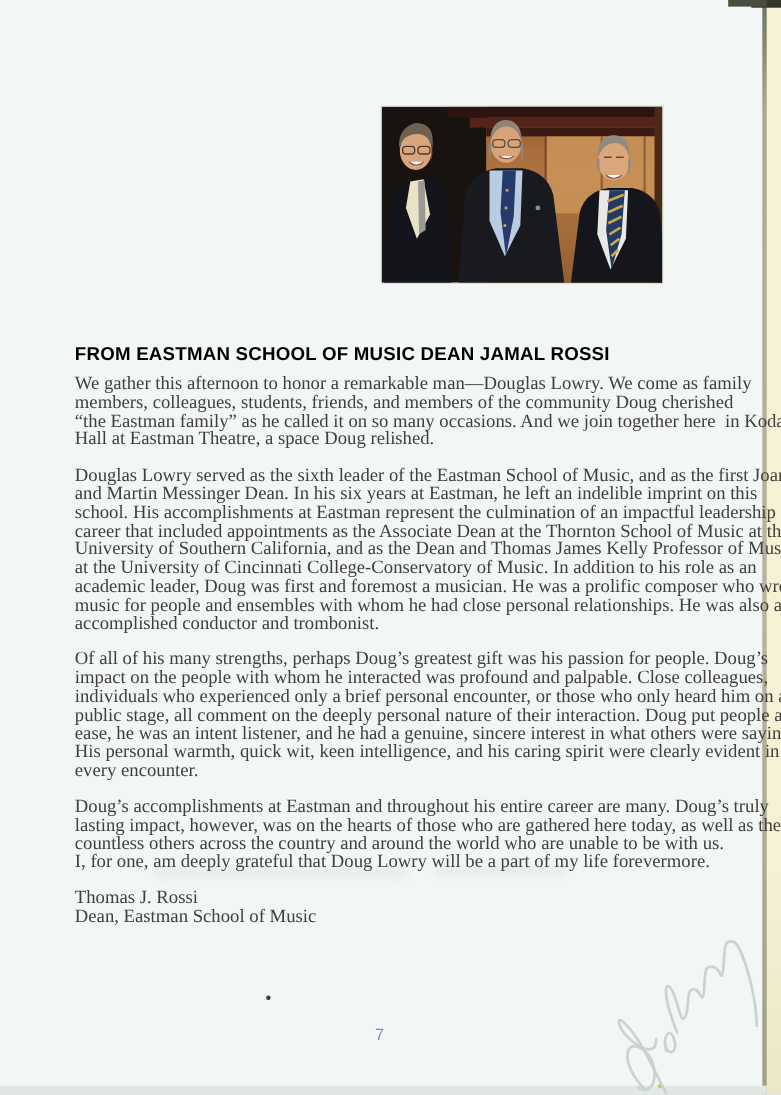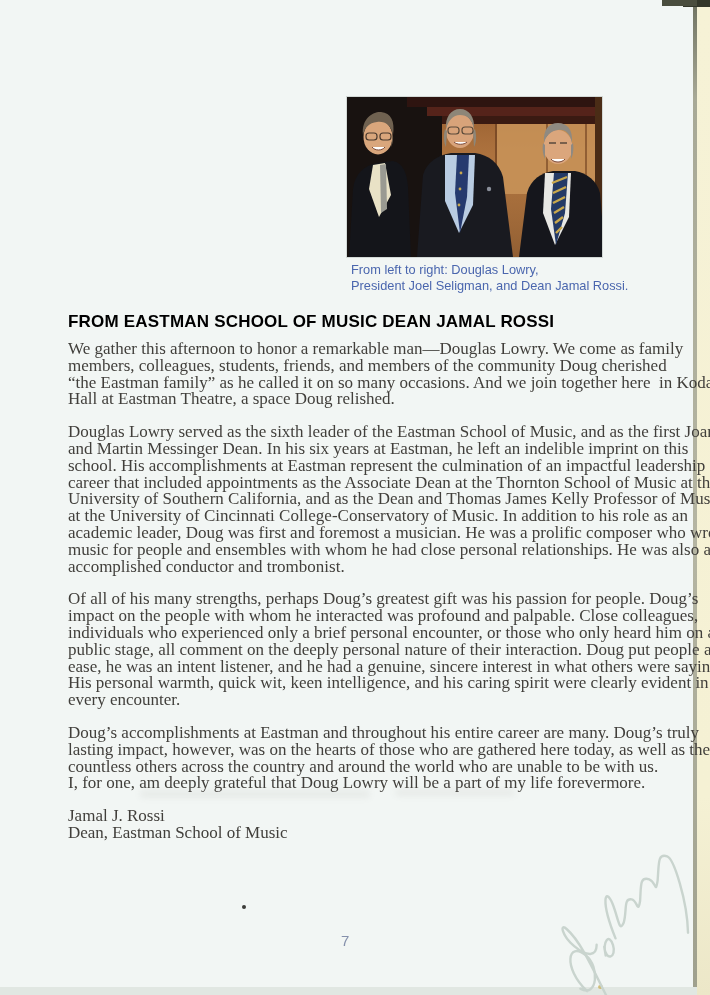--- a/index.html
+++ b/index.html
@@ -122,22 +122,20 @@
         <ellipse cx="211" cy="50" rx="14.5" ry="17" fill="#dba67c"></ellipse>
         <path d="M197,46 C196,32 202,26 211,26 C220,26 226,32 225,46 C223,36 218,32 211,33 C204,34 199,38 197,46 Z" fill="#8f8a82"></path>
         <path d="M196,46 C195,52 196,58 198,62 L198,48 Z" fill="#8f8a82"></path>
         <path d="M226,46 C227,52 226,58 224,62 L224,48 Z" fill="#8f8a82"></path>
         <path d="M204,62 C207,66 215,66 218,62" fill="#fff" stroke="#7a4a3a" stroke-width="1"></path>
         <path d="M202,46 L209,46 M213,46 L220,46" stroke="#5a4a3c" stroke-width="1.4"></path>
       </g>
     </svg>
   </figure>
 
-  <div class="caption">From left to right: Douglas Lowry,
-President Joel Seligman, and Dean Jamal Rossi.</div>
 
   <h1 class="heading">FROM EASTMAN SCHOOL OF MUSIC DEAN JAMAL ROSSI</h1>
 
   <div class="body-copy">
     <p class="para">We gather this afternoon to honor a remarkable man—Douglas Lowry. We come as family
 members, colleagues, students, friends, and members of the community Doug cherished
 “the Eastman family” as he called it on so many occasions. And we join together here  in Kodak
 Hall at Eastman Theatre, a space Doug relished.</p>
     <p class="para">Douglas Lowry served as the sixth leader of the Eastman School of Music, and as the first Joan
 and Martin Messinger Dean. In his six years at Eastman, he left an indelible imprint on this
@@ -152,21 +150,21 @@
 impact on the people with whom he interacted was profound and palpable. Close colleagues,
 individuals who experienced only a brief personal encounter, or those who only heard him on a
 public stage, all comment on the deeply personal nature of their interaction. Doug put people at
 ease, he was an intent listener, and he had a genuine, sincere interest in what others were saying.
 His personal warmth, quick wit, keen intelligence, and his caring spirit were clearly evident in
 every encounter.</p>
     <p class="para">Doug’s accomplishments at Eastman and throughout his entire career are many. Doug’s truly
 lasting impact, however, was on the hearts of those who are gathered here today, as well as the
 countless others across the country and around the world who are unable to be with us.
 I, for one, am deeply grateful that Doug Lowry will be a part of my life forevermore.</p>
-    <p class="signoff">Jamal J. Rossi
+    <p class="signoff">Thomas J. Rossi
 Dean, Eastman School of Music</p>
   </div>
 
   <div class="ghost ghost1"></div>
   <div class="ghost ghost2"></div>
 
   <div class="speck speck1"></div>
   <div class="speck speck2"></div>
 
   <div class="page-number">7</div>

